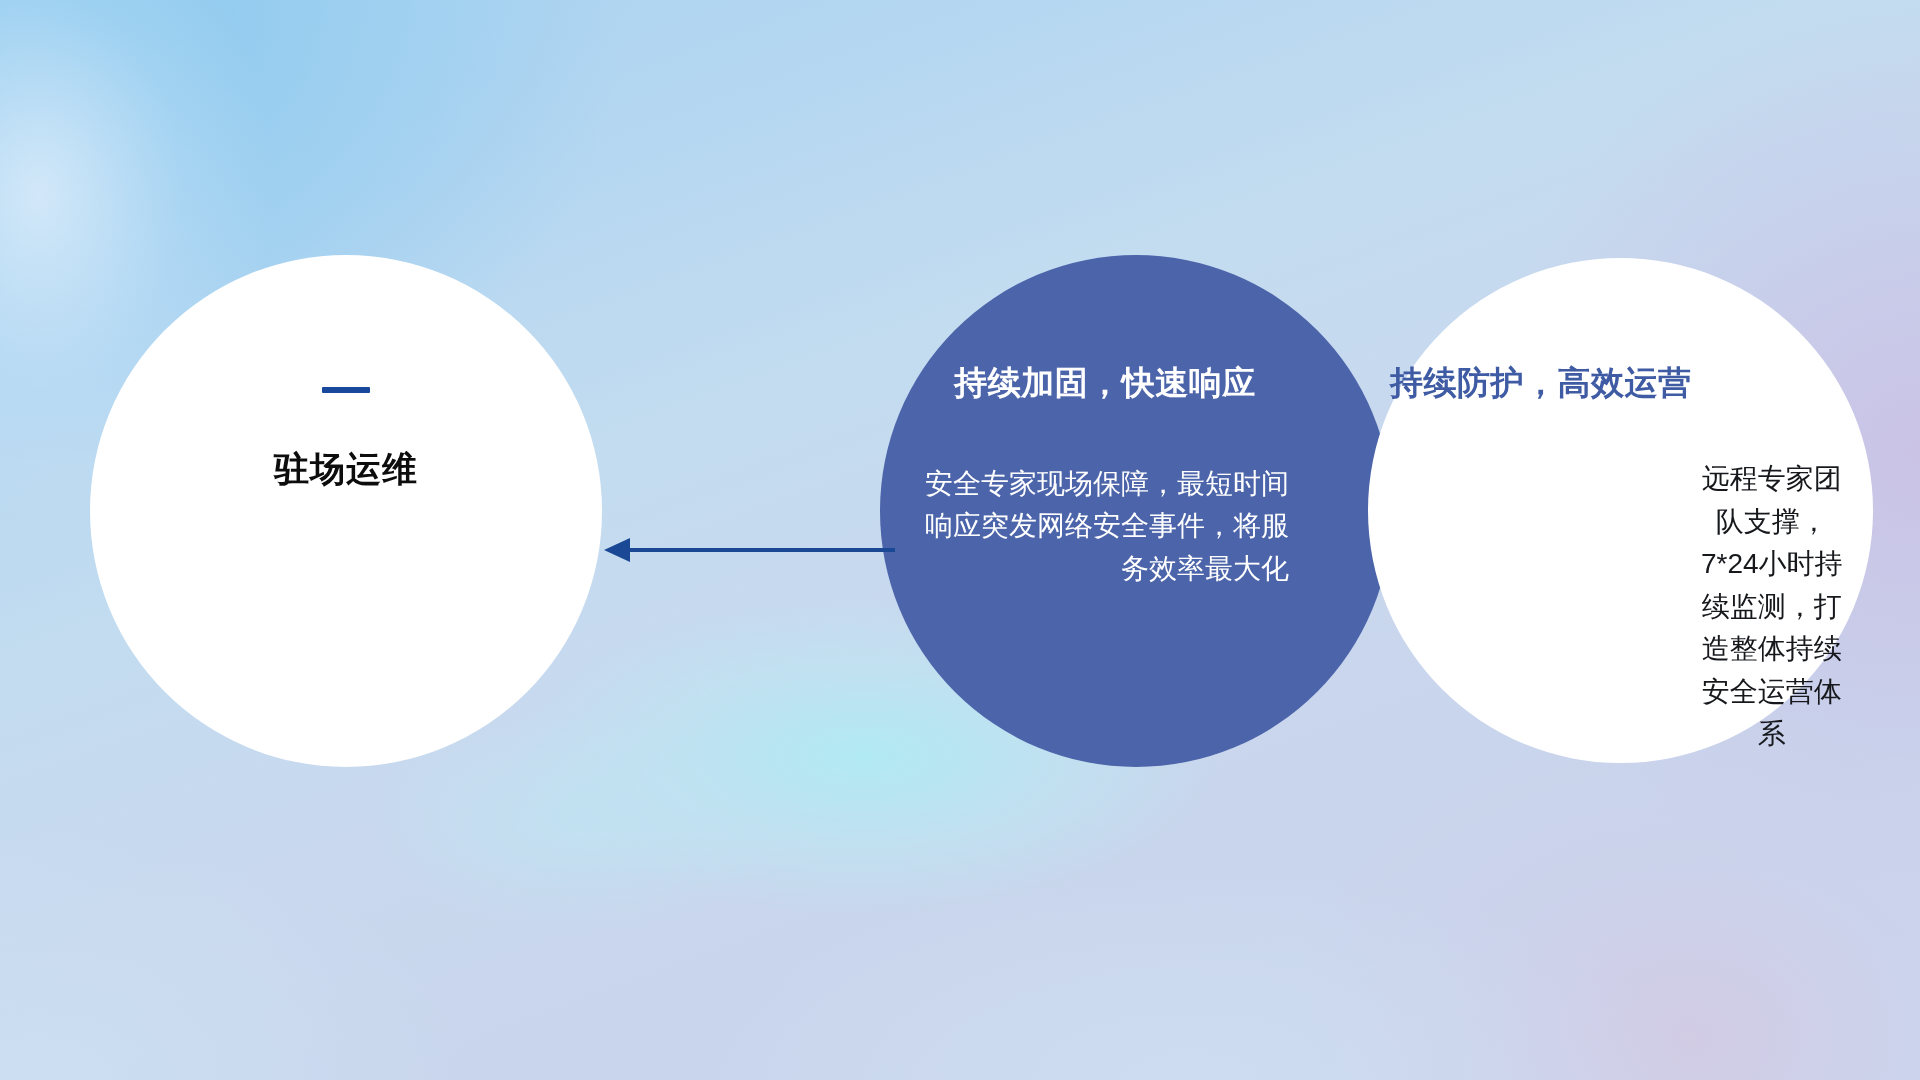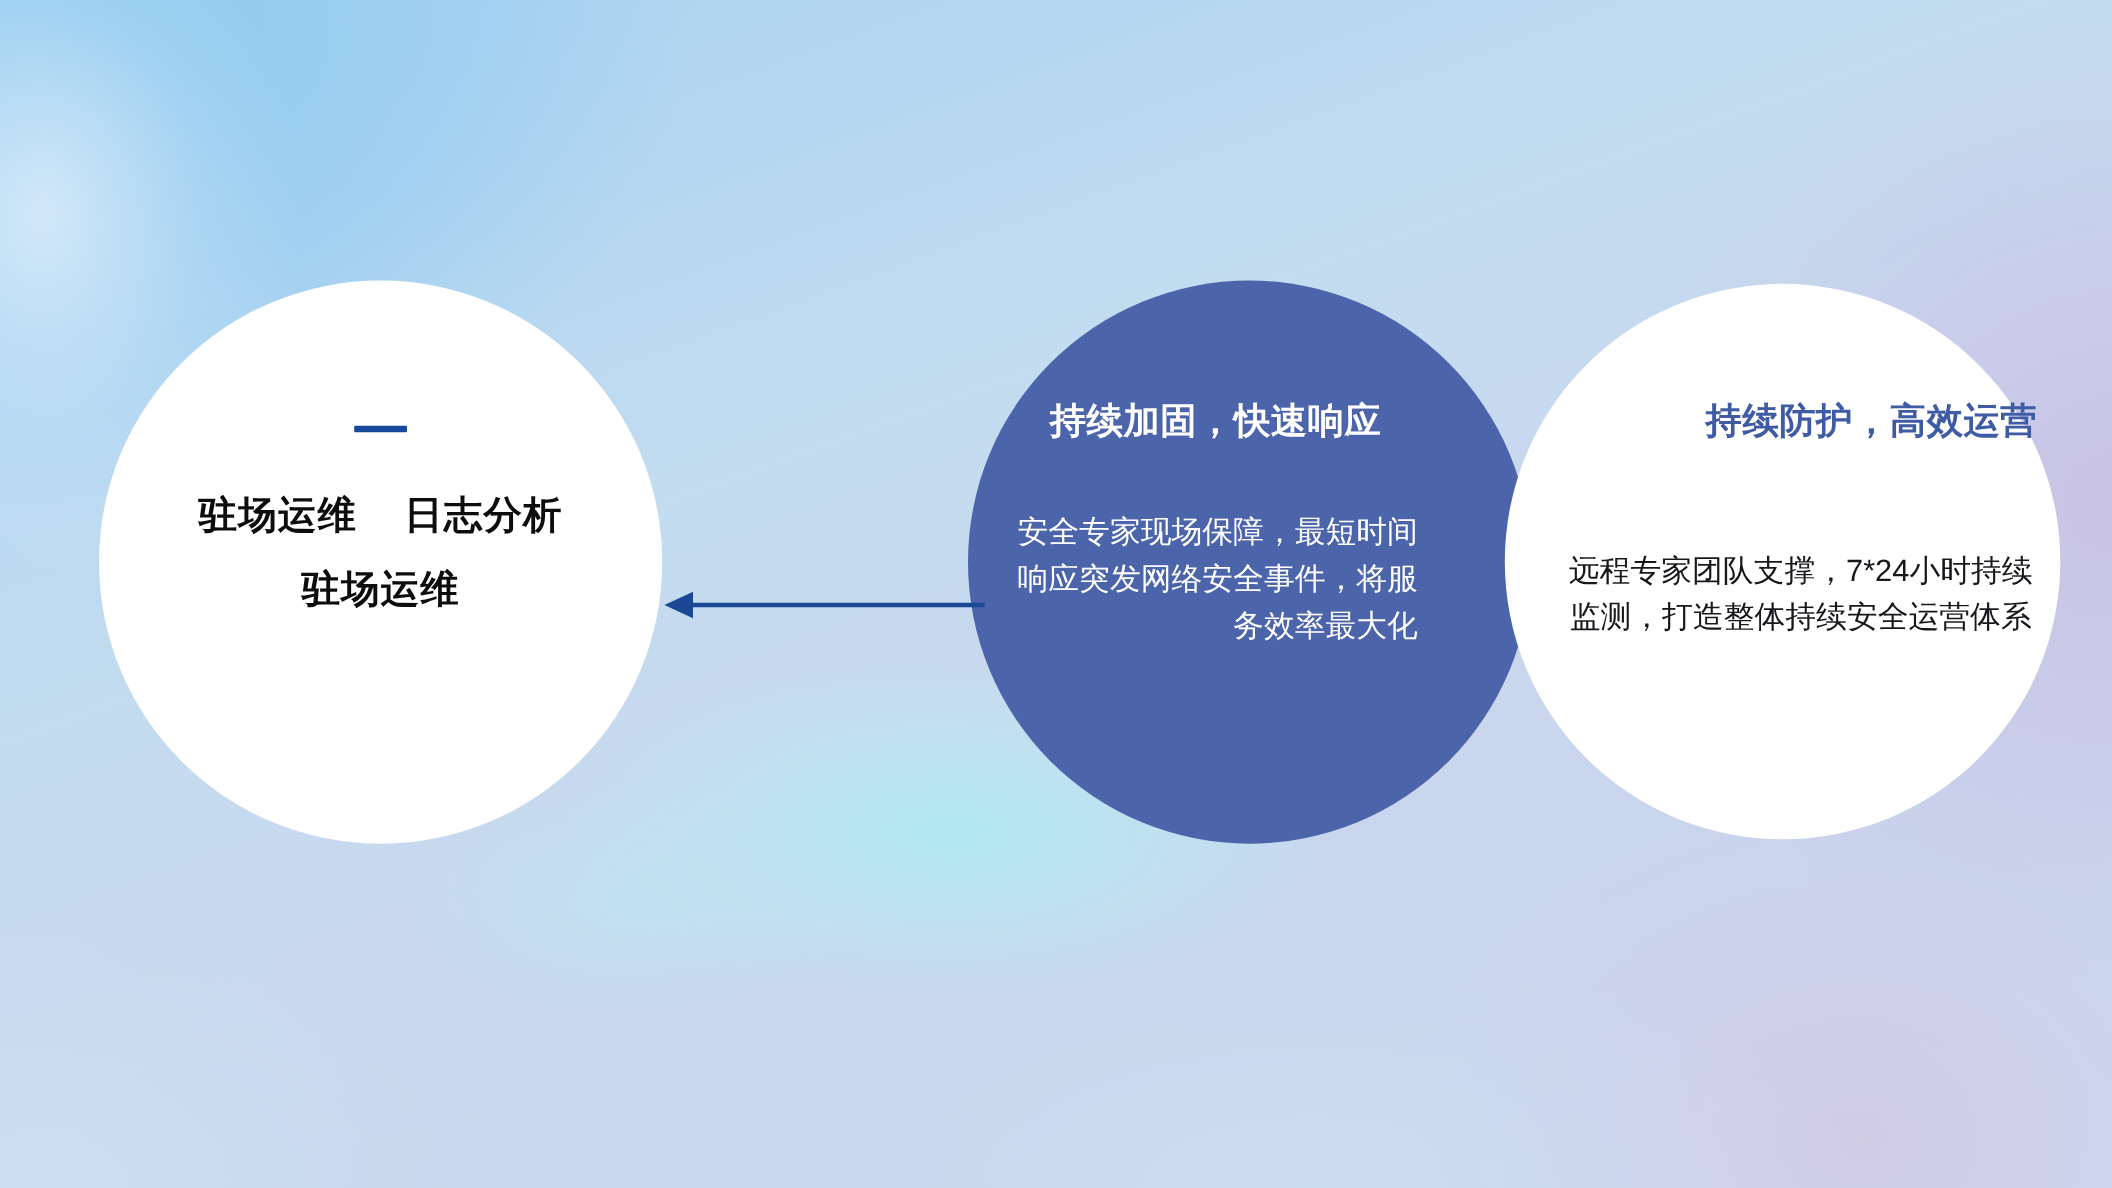--- a/index.html
+++ b/index.html
@@ -180,22 +180,22 @@
   }
 
   
   #right-content {
     position: absolute;
     left: 1390px;
     top: 258px;
     width: 462px;
     height: 505px;
     display: flex;
-    flex-direction: column;
-    align-items: flex-end;
+    flex-direction: row;
+    align-items: flex-start;
     padding-top: 105px;
     box-sizing: border-box;
     z-index: 4;
   }
   #right-title {
     color: #3f5ba4;
     font-size: 33px;
     font-weight: bold;
     line-height: 1.2;
     letter-spacing: 0.5px;
@@ -240,21 +240,20 @@
   <div class="circle" id="circle-middle"></div>
   <div class="circle" id="circle-right"></div>
 
   <svg id="flow-arrow" viewBox="0 0 300 60">
     <line x1="295" y1="30" x2="22" y2="30" stroke="#1b4894" stroke-width="4"></line>
     <polygon points="4,30 30,18 30,42" fill="#1b4894"></polygon>
   </svg>
 
   <div id="left-content">
     <div id="left-accent"></div>
-    <div class="left-line">驻场运维    日志分析</div>
     <div class="left-line">驻场运维</div>
   </div>
 
   <div id="middle-content">
     <div id="middle-title">持续加固，快速响应</div>
     <div id="middle-body">安全专家现场保障，最短时间响应突发网络安全事件，将服务效率最大化</div>
   </div>
 
   <div id="right-content">
     <div id="right-title">持续防护，高效运营</div>

